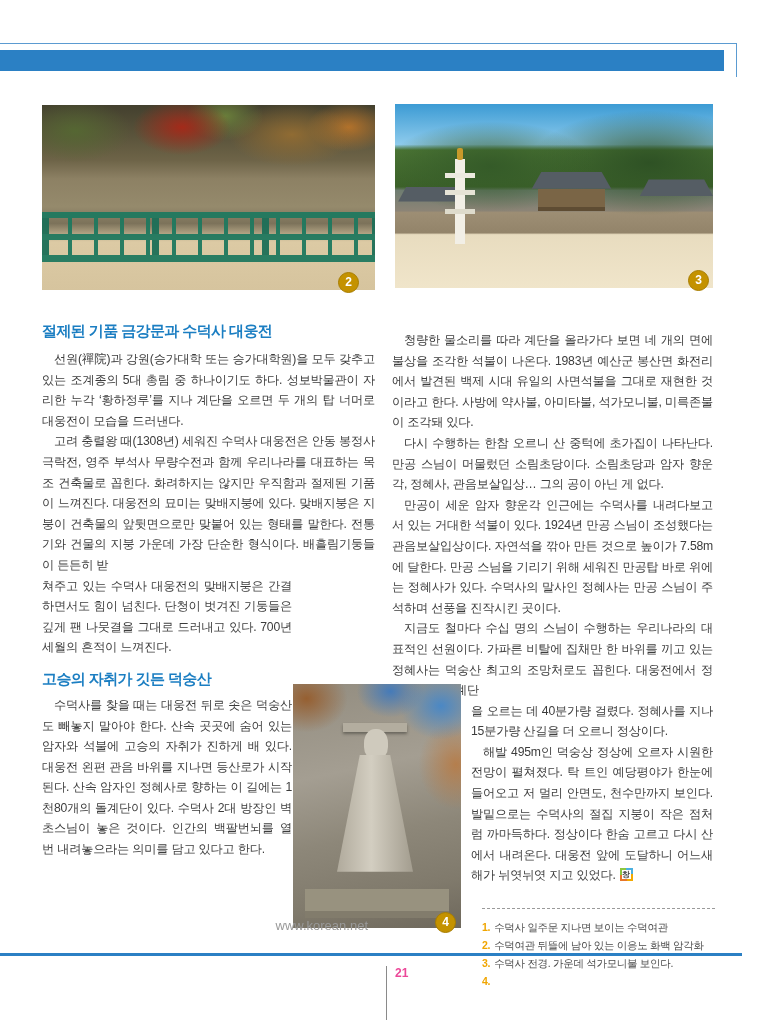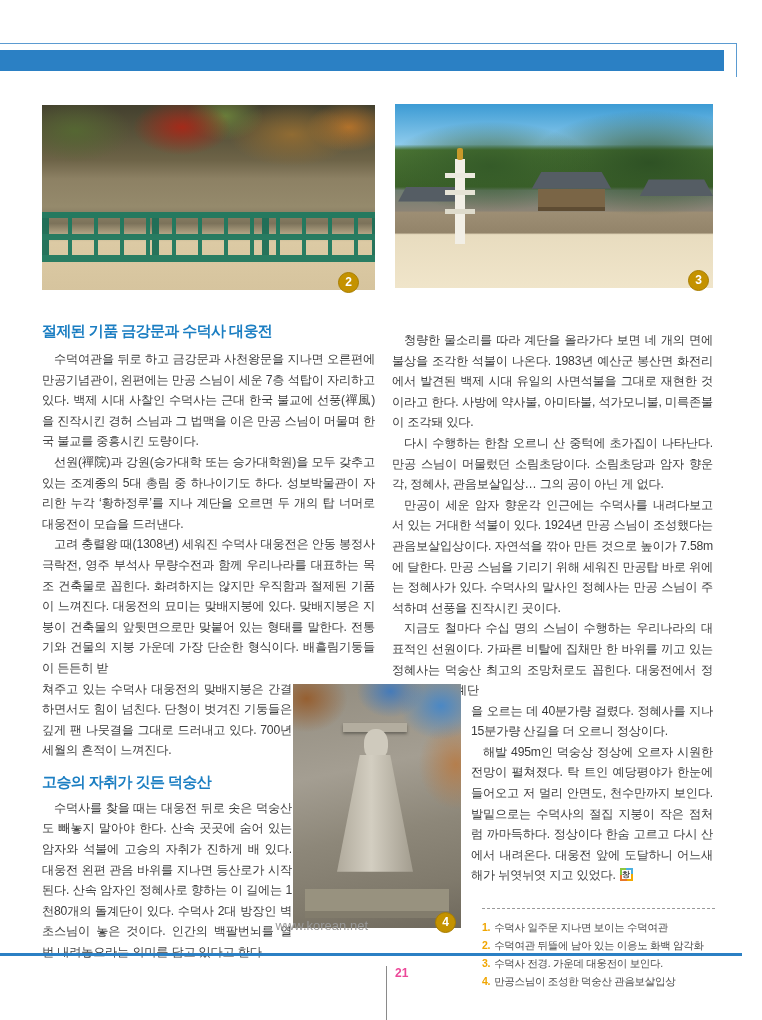--- a/index.html
+++ b/index.html
@@ -117,21 +117,20 @@
       <div class="hall-body"></div>
       <div class="roof roof-left"></div>
       <div class="roof roof-right"></div>
       <div class="pagoda"></div>
     </div>
     <span class="badge">3</span>
   </figure>
 
   <div class="col col-left">
     <h2 class="sec">절제된 기품 금강문과 수덕사 대웅전</h2>
-    <p class="ind">수덕여관을 뒤로 하고 금강문과 사천왕문을 지나면 오른편에 만공기념관이, 왼편에는 만공 스님이 세운 7층 석탑이 자리하고 있다. 백제 시대 사찰인 수덕사는 근대 한국 불교에 선풍(禪風)을 진작시킨 경허 스님과 그 법맥을 이은 만공 스님이 머물며 한국 불교를 중흥시킨 도량이다.</p>
     <p class="ind">선원(禪院)과 강원(승가대학 또는 승가대학원)을 모두 갖추고 있는 조계종의 5대 총림 중 하나이기도 하다. 성보박물관이 자리한 누각 ‘황하정루’를 지나 계단을 오르면 두 개의 탑 너머로 대웅전이 모습을 드러낸다.</p>
     <p class="ind">고려 충렬왕 때(1308년) 세워진 수덕사 대웅전은 안동 봉정사 극락전, 영주 부석사 무량수전과 함께 우리나라를 대표하는 목조 건축물로 꼽힌다. 화려하지는 않지만 우직함과 절제된 기품이 느껴진다. 대웅전의 묘미는 맞배지붕에 있다. 맞배지붕은 지붕이 건축물의 앞뒷면으로만 맞붙어 있는 형태를 말한다. 전통 기와 건물의 지붕 가운데 가장 단순한 형식이다. 배흘림기둥들이 든든히 받</p>
     <p class="narrow">쳐주고 있는 수덕사 대웅전의 맞배지붕은 간결하면서도 힘이 넘친다. 단청이 벗겨진 기둥들은 깊게 팬 나뭇결을 그대로 드러내고 있다. 700년 세월의 흔적이 느껴진다.</p>
     <h2 class="sec sec2">고승의 자취가 깃든 덕숭산</h2>
     <p class="ind narrow">수덕사를 찾을 때는 대웅전 뒤로 솟은 덕숭산도 빼놓지 말아야 한다. 산속 곳곳에 숨어 있는 암자와 석불에 고승의 자취가 진하게 배 있다. 대웅전 왼편 관음 바위를 지나면 등산로가 시작된다. 산속 암자인 정혜사로 향하는 이 길에는 1천80개의 돌계단이 있다. 수덕사 2대 방장인 벽초스님이 놓은 것이다. 인간의 백팔번뇌를 열 번 내려놓으라는 의미를 담고 있다고 한다.</p>
   </div>
 
   <div class="col col-right">
     <p class="ind">청량한 물소리를 따라 계단을 올라가다 보면 네 개의 면에 불상을 조각한 석불이 나온다. 1983년 예산군 봉산면 화전리에서 발견된 백제 시대 유일의 사면석불을 그대로 재현한 것이라고 한다. 사방에 약사불, 아미타불, 석가모니불, 미륵존불이 조각돼 있다.</p>
     <p class="ind">다시 수행하는 한참 오르니 산 중턱에 초가집이 나타난다. 만공 스님이 머물렀던 소림초당이다. 소림초당과 암자 향운각, 정혜사, 관음보살입상… 그의 공이 아닌 게 없다.</p>
@@ -144,25 +143,24 @@
         <div class="caption-row">
           <span class="caption-num">1.</span>
           <span>수덕사 일주문 지나면 보이는 수덕여관</span>
         </div>
         <div class="caption-row">
           <span class="caption-num">2.</span>
           <span>수덕여관 뒤뜰에 남아 있는 이응노 화백 암각화</span>
         </div>
         <div class="caption-row">
           <span class="caption-num">3.</span>
-          <span>수덕사 전경. 가운데 대웅전이 보인다.</span>
+          <span>수덕사 전경. 가운데 석가모니불 보인다.</span>
         </div>
         <div class="caption-row">
           <span class="caption-num">4.</span>
-          <span>만공스님이 조성한 덕숭산 관음보살입상</span>
         </div>
       </div>
     </div>
   </div>
 
   <figure class="photo photo3" style="margin:0;">
     <div class="photo-inner">
       <div class="statue-hat"></div>
       <div class="statue-head"></div>
       <div class="statue-body"></div>

